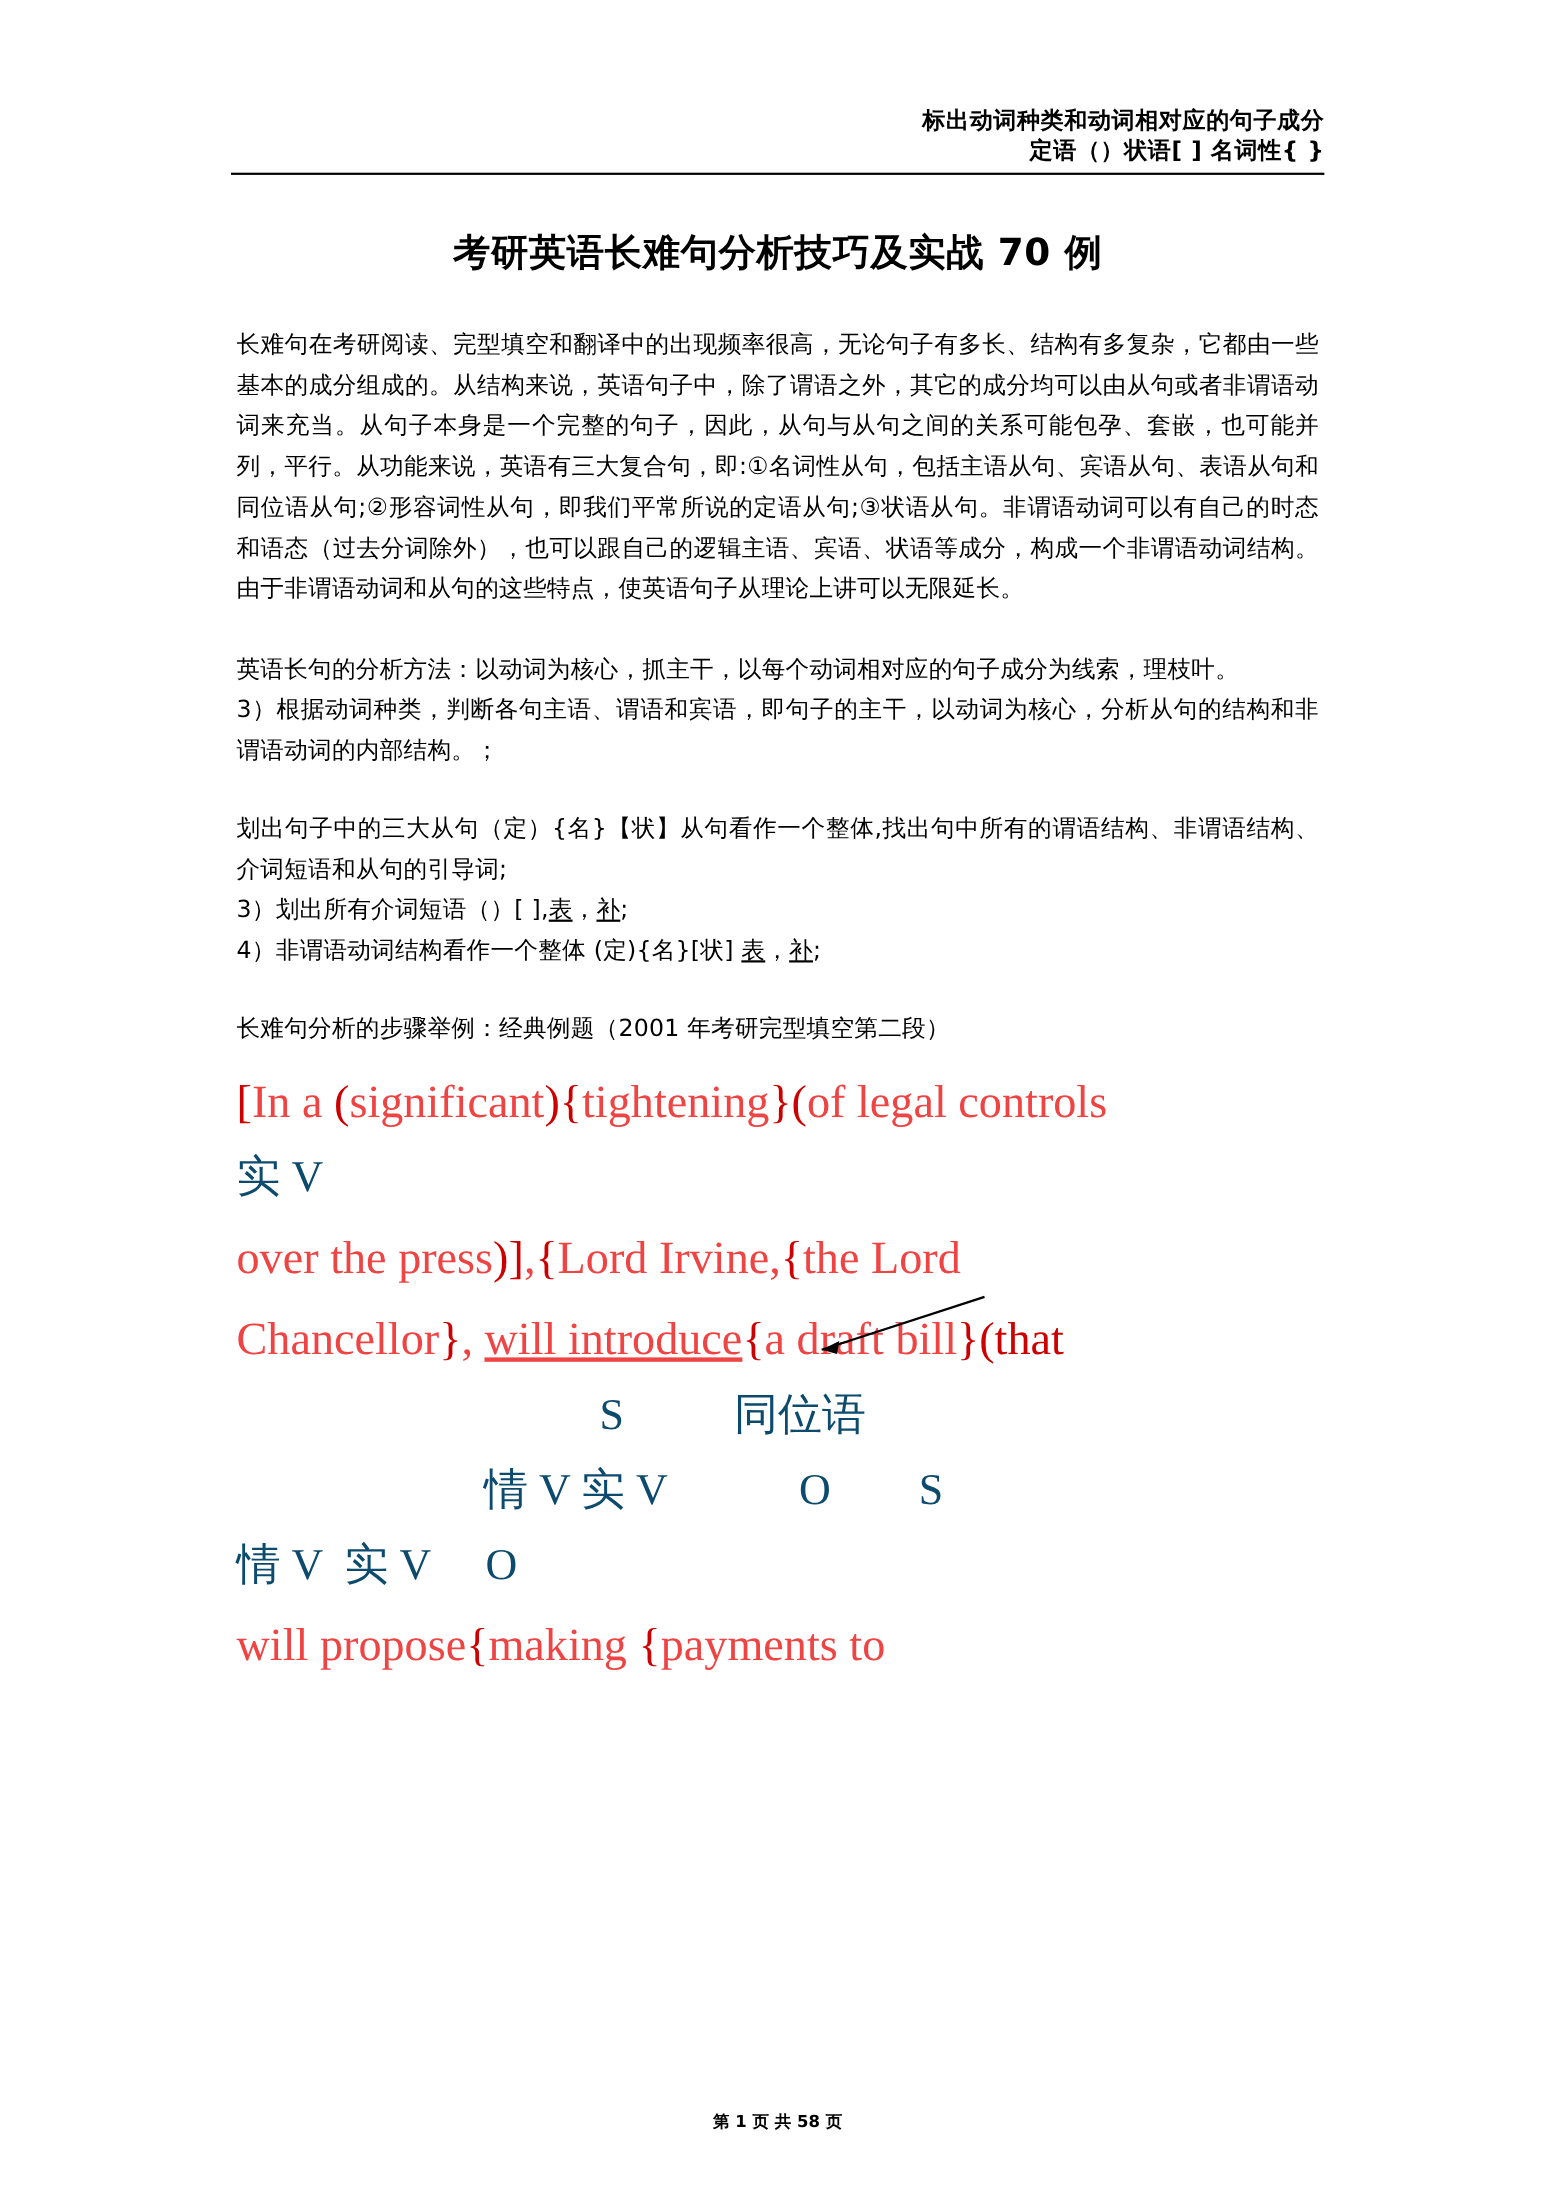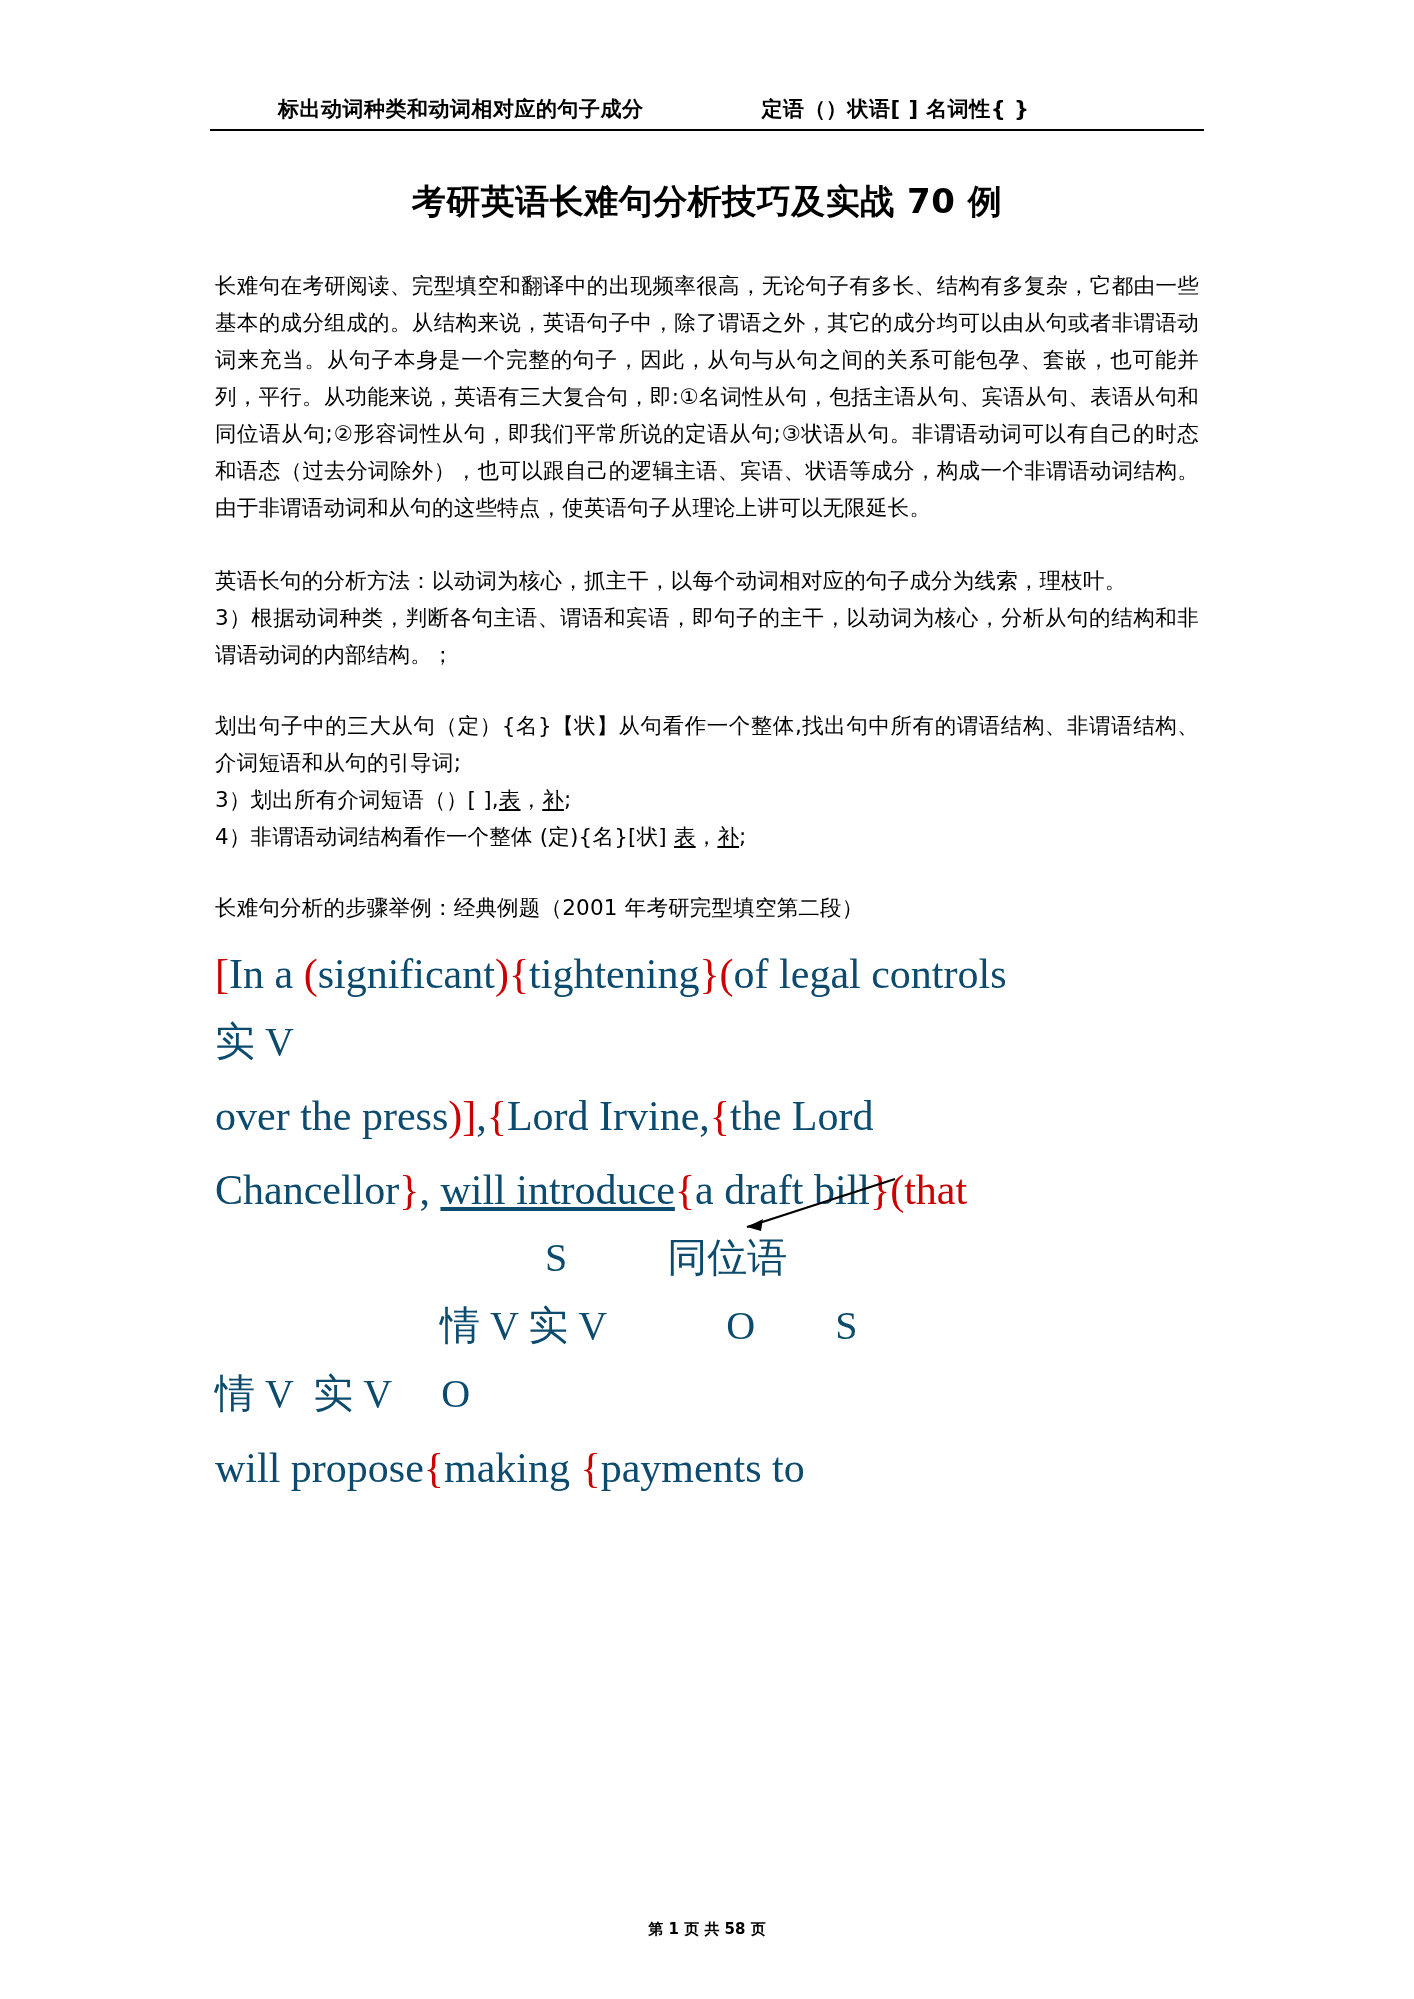--- a/index.html
+++ b/index.html
@@ -28,20 +28,21 @@
     padding-top: 95px;
     display: flex;
     align-items: flex-end;
     font-size: 21px;
     font-weight: bold;
     font-family: "DejaVu Sans", sans-serif;
     letter-spacing: 0.5px;
     padding-bottom: 6px;
     border-bottom: 2px solid #000;
     margin: 0 -5px;
+    flex-direction: column;
   }
   .header-left {
     flex: 0 0 auto;
     padding-left: 68px;
   }
   .header-right {
     flex: 0 0 auto;
     padding-left: 118px;
   }
 
@@ -84,21 +85,21 @@
     white-space: pre-wrap;
     margin-top: 22px;
   }
   .aline.marks {
     color: #0c4a6e;
     font-size: 40px;
     margin-top: 16px;
     margin-bottom: 10px;
   }
   .red { color: #cc0000; }
-  .black { color: #0c4a6e; }
+  .black { color: #ef4444; }
   .ul { text-decoration: underline; }
 
   .indent-1 { padding-left: 0px; }
   .indent-3 { padding-left: 330px; }
   .indent-4 { padding-left: 225px; }
 
   
   .arrow-wrap {
     position: absolute;
     left: 735px;

